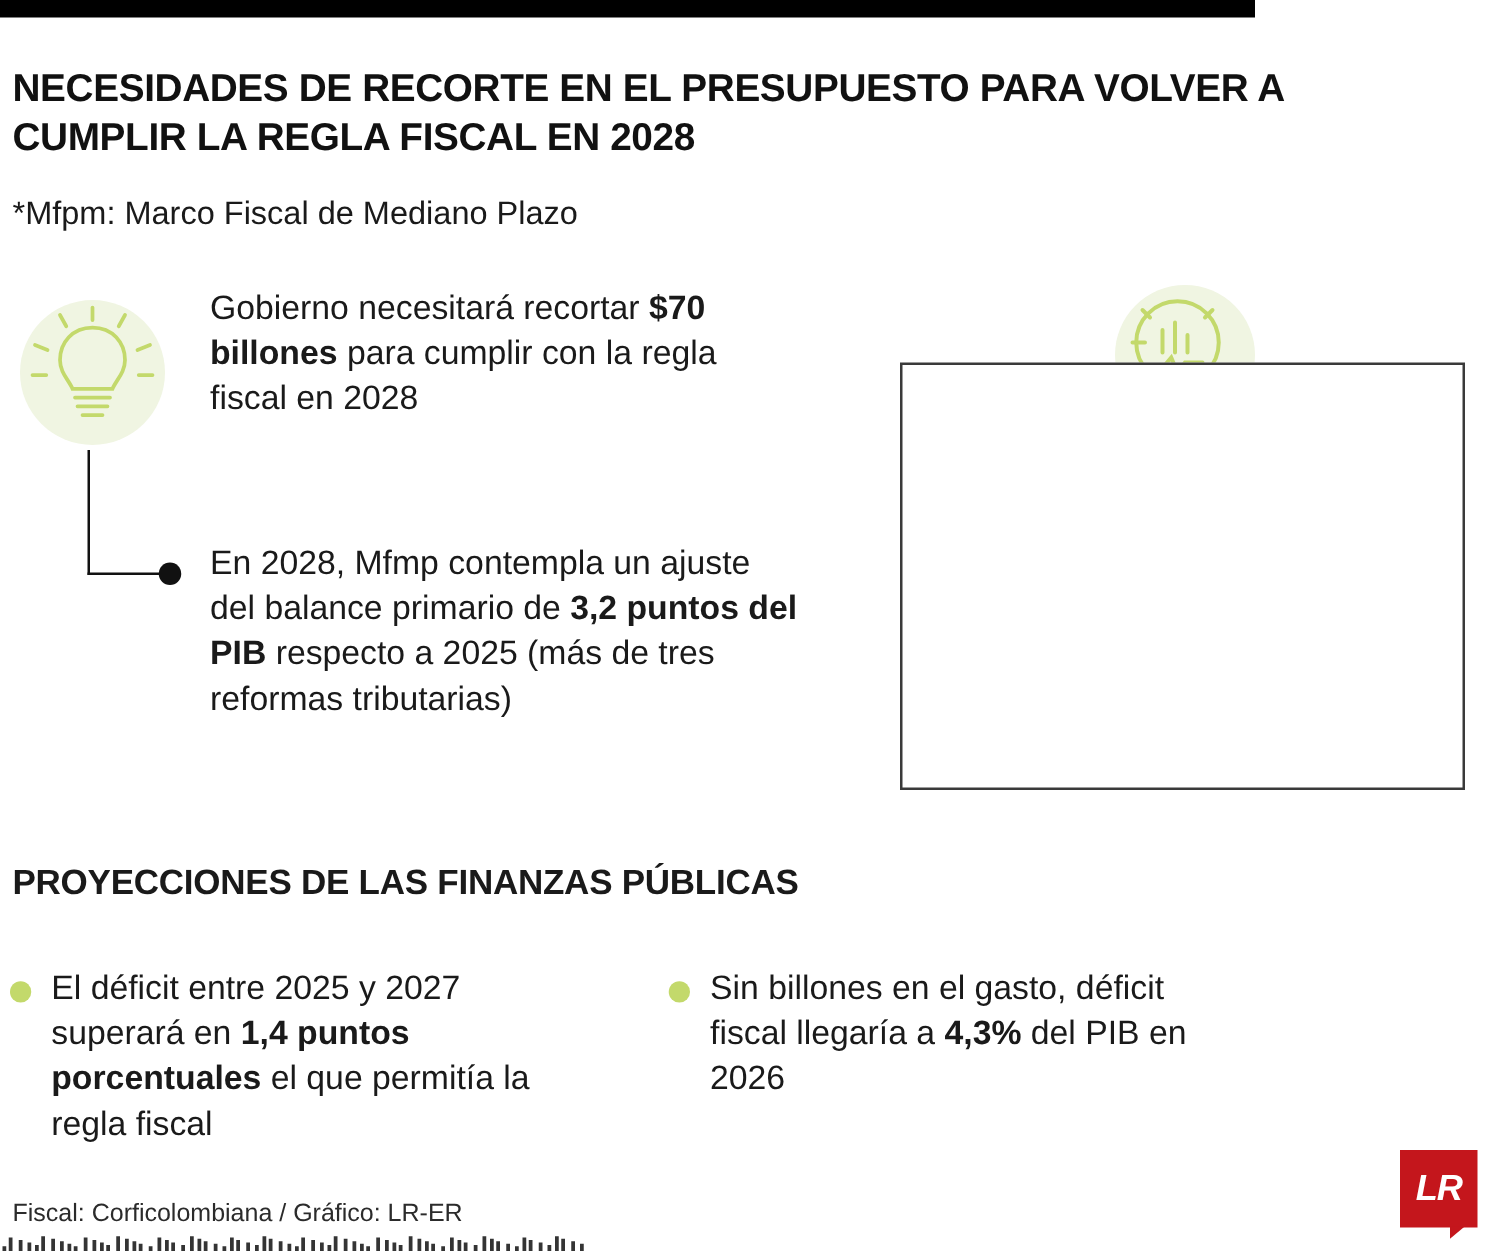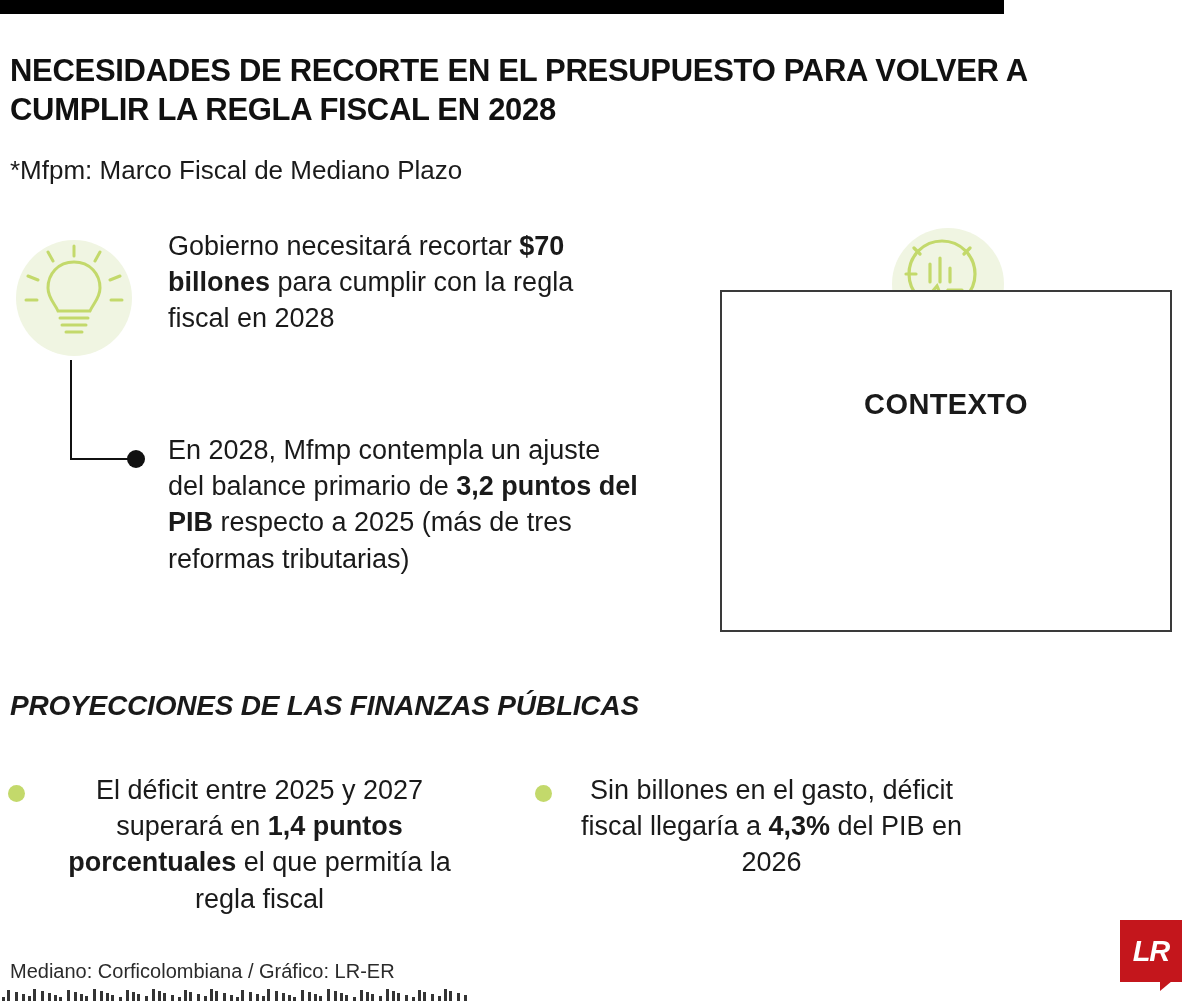--- a/index.html
+++ b/index.html
@@ -134,41 +134,40 @@
     line-height: 1.34;
   }
 
   
   .section-title {
     position: absolute;
     left: 10px; top: 690px;
     font-size: 28px;
     font-weight: bold;
     letter-spacing: -0.2px;
-    font-style: italic;
   }
 
   
   .bullet-col {
     position: absolute;
     font-size: 27px;
     line-height: 1.34;
   }
   .bullet-col.left  { left: 8px;   top: 772px; width: 470px; }
   .bullet-col.right { left: 535px; top: 772px; width: 440px; }
   .bullet-row { display: flex; align-items: flex-start; }
   .bullet-dot {
     flex: 0 0 auto;
     width: 17px; height: 17px;
     border-radius: 50%;
     background: #c3d96b;
     margin-top: 13px;
     margin-right: 16px;
   }
-  .bullet-text { flex: 1 1 auto; text-align: center; }
+  .bullet-text { flex: 1 1 auto; }
 
   
   .source {
     position: absolute;
     left: 10px; top: 960px;
     font-size: 20px;
     color: #2b2b2b;
   }
   .logo {
     position: absolute;
@@ -248,21 +247,20 @@
       <path d="M86 80 L112 106"></path>
       <path d="M104 98 L118 112 L112 118 L98 104 Z"></path>
       <path d="M50 64 L50 46 M60 64 L60 40 M70 64 L70 50"></path>
       <path d="M42 74 L52 74 L57 68 L62 80 L68 72 L82 72"></path>
       <path d="M34 30 L40 36 M90 30 L84 36 M26 56 L36 56 M30 84 L38 78"></path>
     </g>
   </svg>
 </div>
 
 <div class="contexto-box">
-  <div class="contexto-title">CONTEXTO</div>
 </div>
 
 <div class="section-title">PROYECCIONES DE LAS FINANZAS PÚBLICAS</div>
 
 <div class="bullet-col left">
   <div class="bullet-row">
     <div class="bullet-dot"></div>
     <div class="bullet-text">
       <span>El déficit entre 2025 y 2027 superará en </span><b>1,4 puntos porcentuales</b><span> el que permitía la regla fiscal</span>
     </div>
@@ -271,21 +269,21 @@
 
 <div class="bullet-col right">
   <div class="bullet-row">
     <div class="bullet-dot"></div>
     <div class="bullet-text">
       <span>Sin billones en el gasto, déficit fiscal llegaría a </span><b>4,3%</b><span> del PIB en 2026</span>
     </div>
   </div>
 </div>
 
-<div class="source">Mediano: Corficolombiana / Gráfico: LR-ER</div>
+<div class="source">Fiscal: Corficolombiana / Gráfico: LR-ER</div>
 
 <div class="logo">
   <span>LR</span>
   <span class="tail"></span>
 </div>
 
 <div class="bottom-strip" id="tickstrip">
     <div class="tick" style="left: 2px; height: 4px;"></div>
     <div class="tick" style="left: 7px; height: 11px;"></div>
     <div class="tick" style="left: 15px; height: 9px;"></div>

